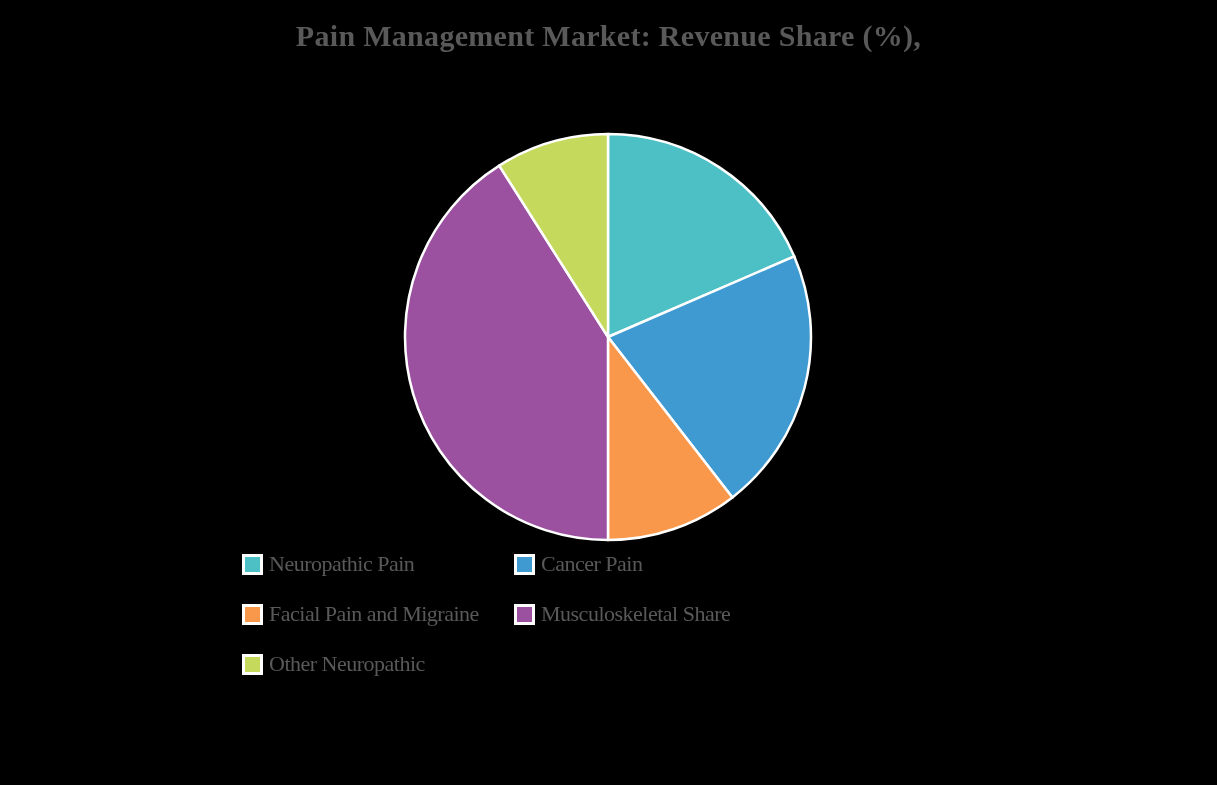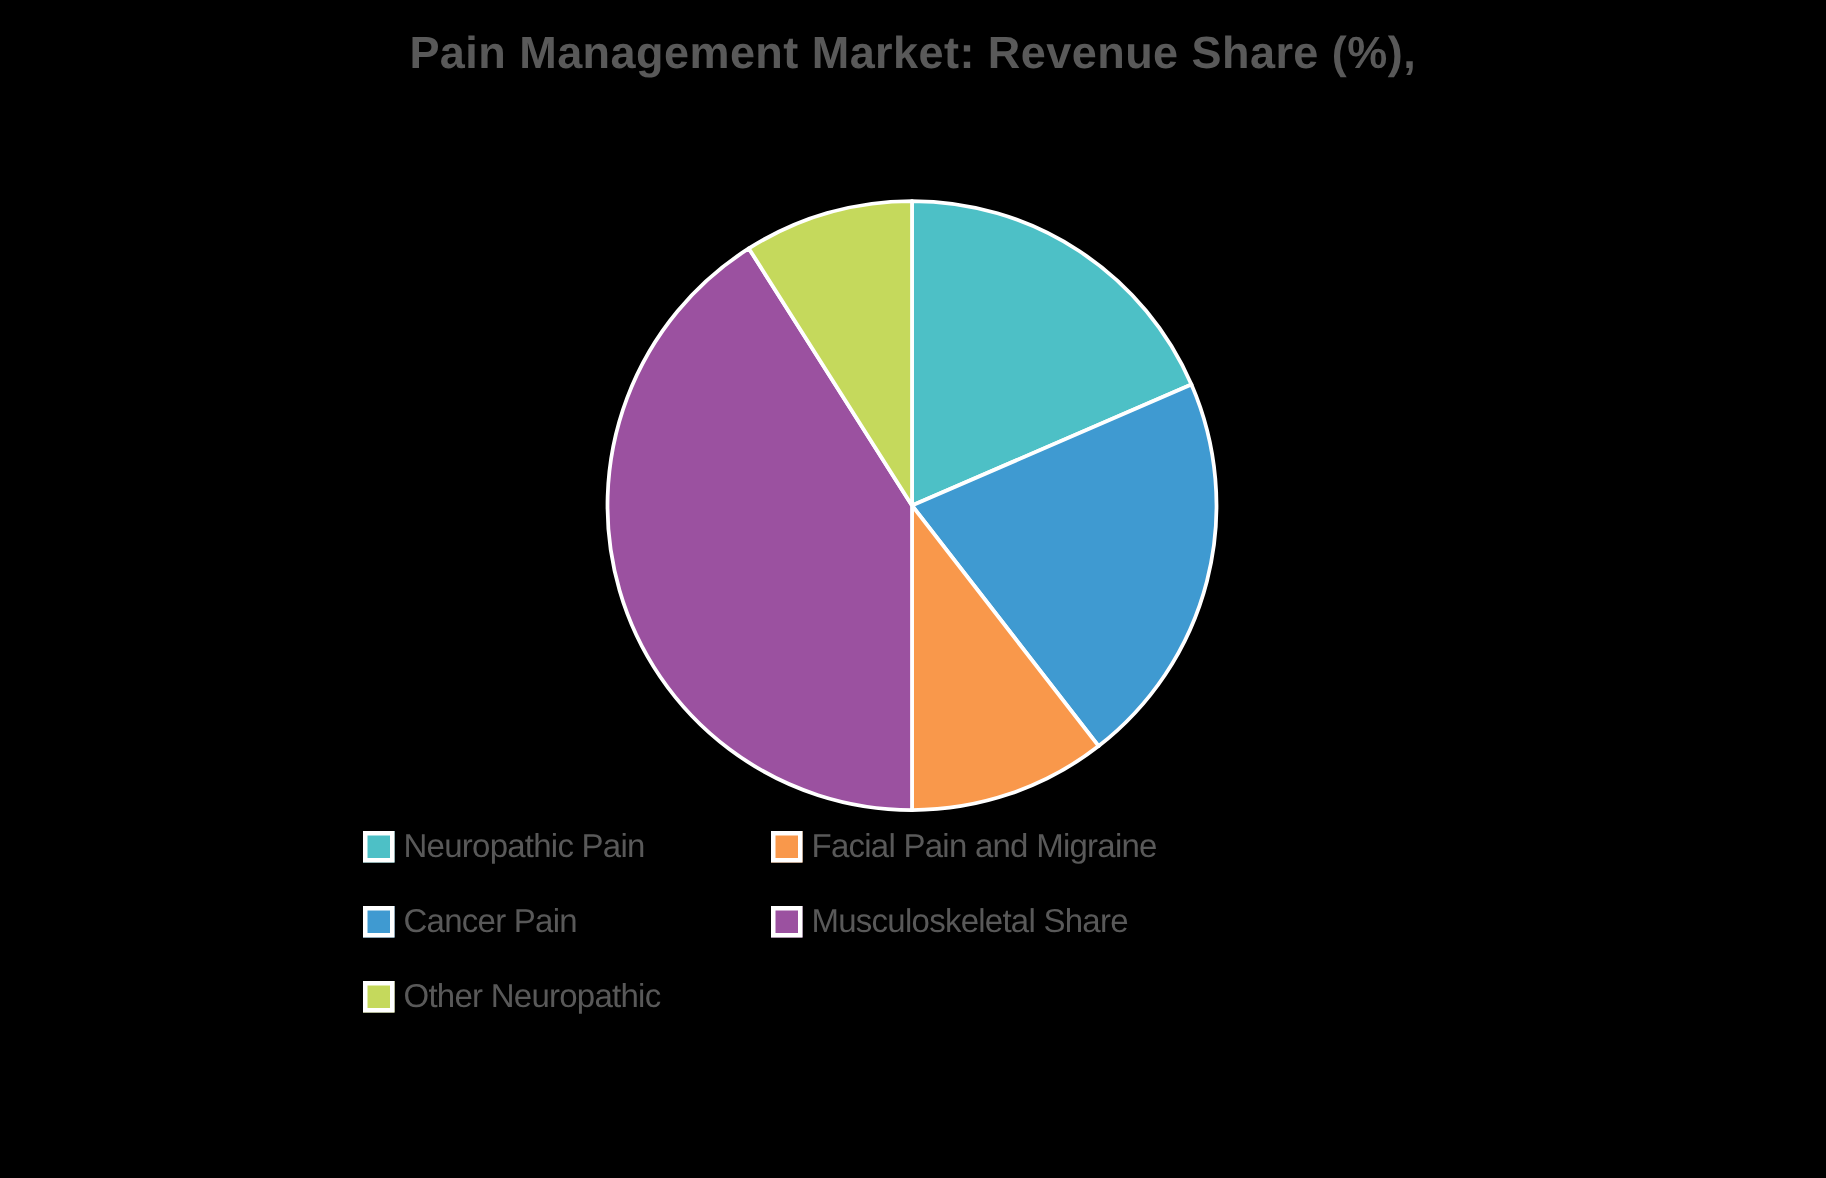--- a/index.html
+++ b/index.html
@@ -1,18 +1,18 @@
 <!DOCTYPE html>
 <html style="--bg: #000000; --text: #595959; --slice-border: #ffffff;"><head>
 <meta charset="utf-8">
 <style>
   html,body{margin:0;padding:0;background:#000;}
   #canvas{
     position:relative;width:1217px;height:692px;overflow:hidden;
-    font-family:Liberation Sans, sans-serif;background:var(--bg,#000);
+    font-family:Liberation Serif, serif;background:var(--bg,#000);
   }
   .chart-title{
     position:absolute;top:13px;left:0;width:100%;
     text-align:center;font-size:30px;font-weight:bold;line-height:46px;
     color:var(--text,#595959);letter-spacing:.3px;
   }
   #pie-svg{position:absolute;left:0;top:0;}
   .legend{
     position:absolute;left:242px;top:539px;
     display:grid;grid-template-columns:272px auto;grid-auto-rows:50px;
@@ -49,26 +49,26 @@
       <path d="M 608 337 L 608.00 540.00 A 203 203 0 0 1 499.23 165.60 Z" fill="#9B51A0" stroke="#ffffff" stroke-width="2.5" stroke-linejoin="round"></path>
       <path d="M 608 337 L 499.23 165.60 A 203 203 0 0 1 608.00 134.00 Z" fill="#C5D95C" stroke="#ffffff" stroke-width="2.5" stroke-linejoin="round"></path>
     </svg>
 
   <div class="legend" id="legend">
       <div class="legend-item">
         <span class="swatch" style="background: rgb(77, 192, 198);"></span>
         <span class="legend-label">Neuropathic Pain</span>
       </div>
       <div class="legend-item">
+        <span class="swatch" style="background: rgb(63, 154, 209);"></span>
+        <span class="legend-label">Cancer Pain</span>
+      </div>
+      <div class="legend-item">
         <span class="swatch" style="background: rgb(249, 152, 75);"></span>
         <span class="legend-label">Facial Pain and Migraine</span>
-      </div>
-      <div class="legend-item">
-        <span class="swatch" style="background: rgb(63, 154, 209);"></span>
-        <span class="legend-label">Cancer Pain</span>
       </div>
       <div class="legend-item">
         <span class="swatch" style="background: rgb(155, 81, 160);"></span>
         <span class="legend-label">Musculoskeletal Share</span>
       </div>
       <div class="legend-item">
         <span class="swatch" style="background: rgb(197, 217, 92);"></span>
         <span class="legend-label">Other Neuropathic</span>
       </div>
     </div>

